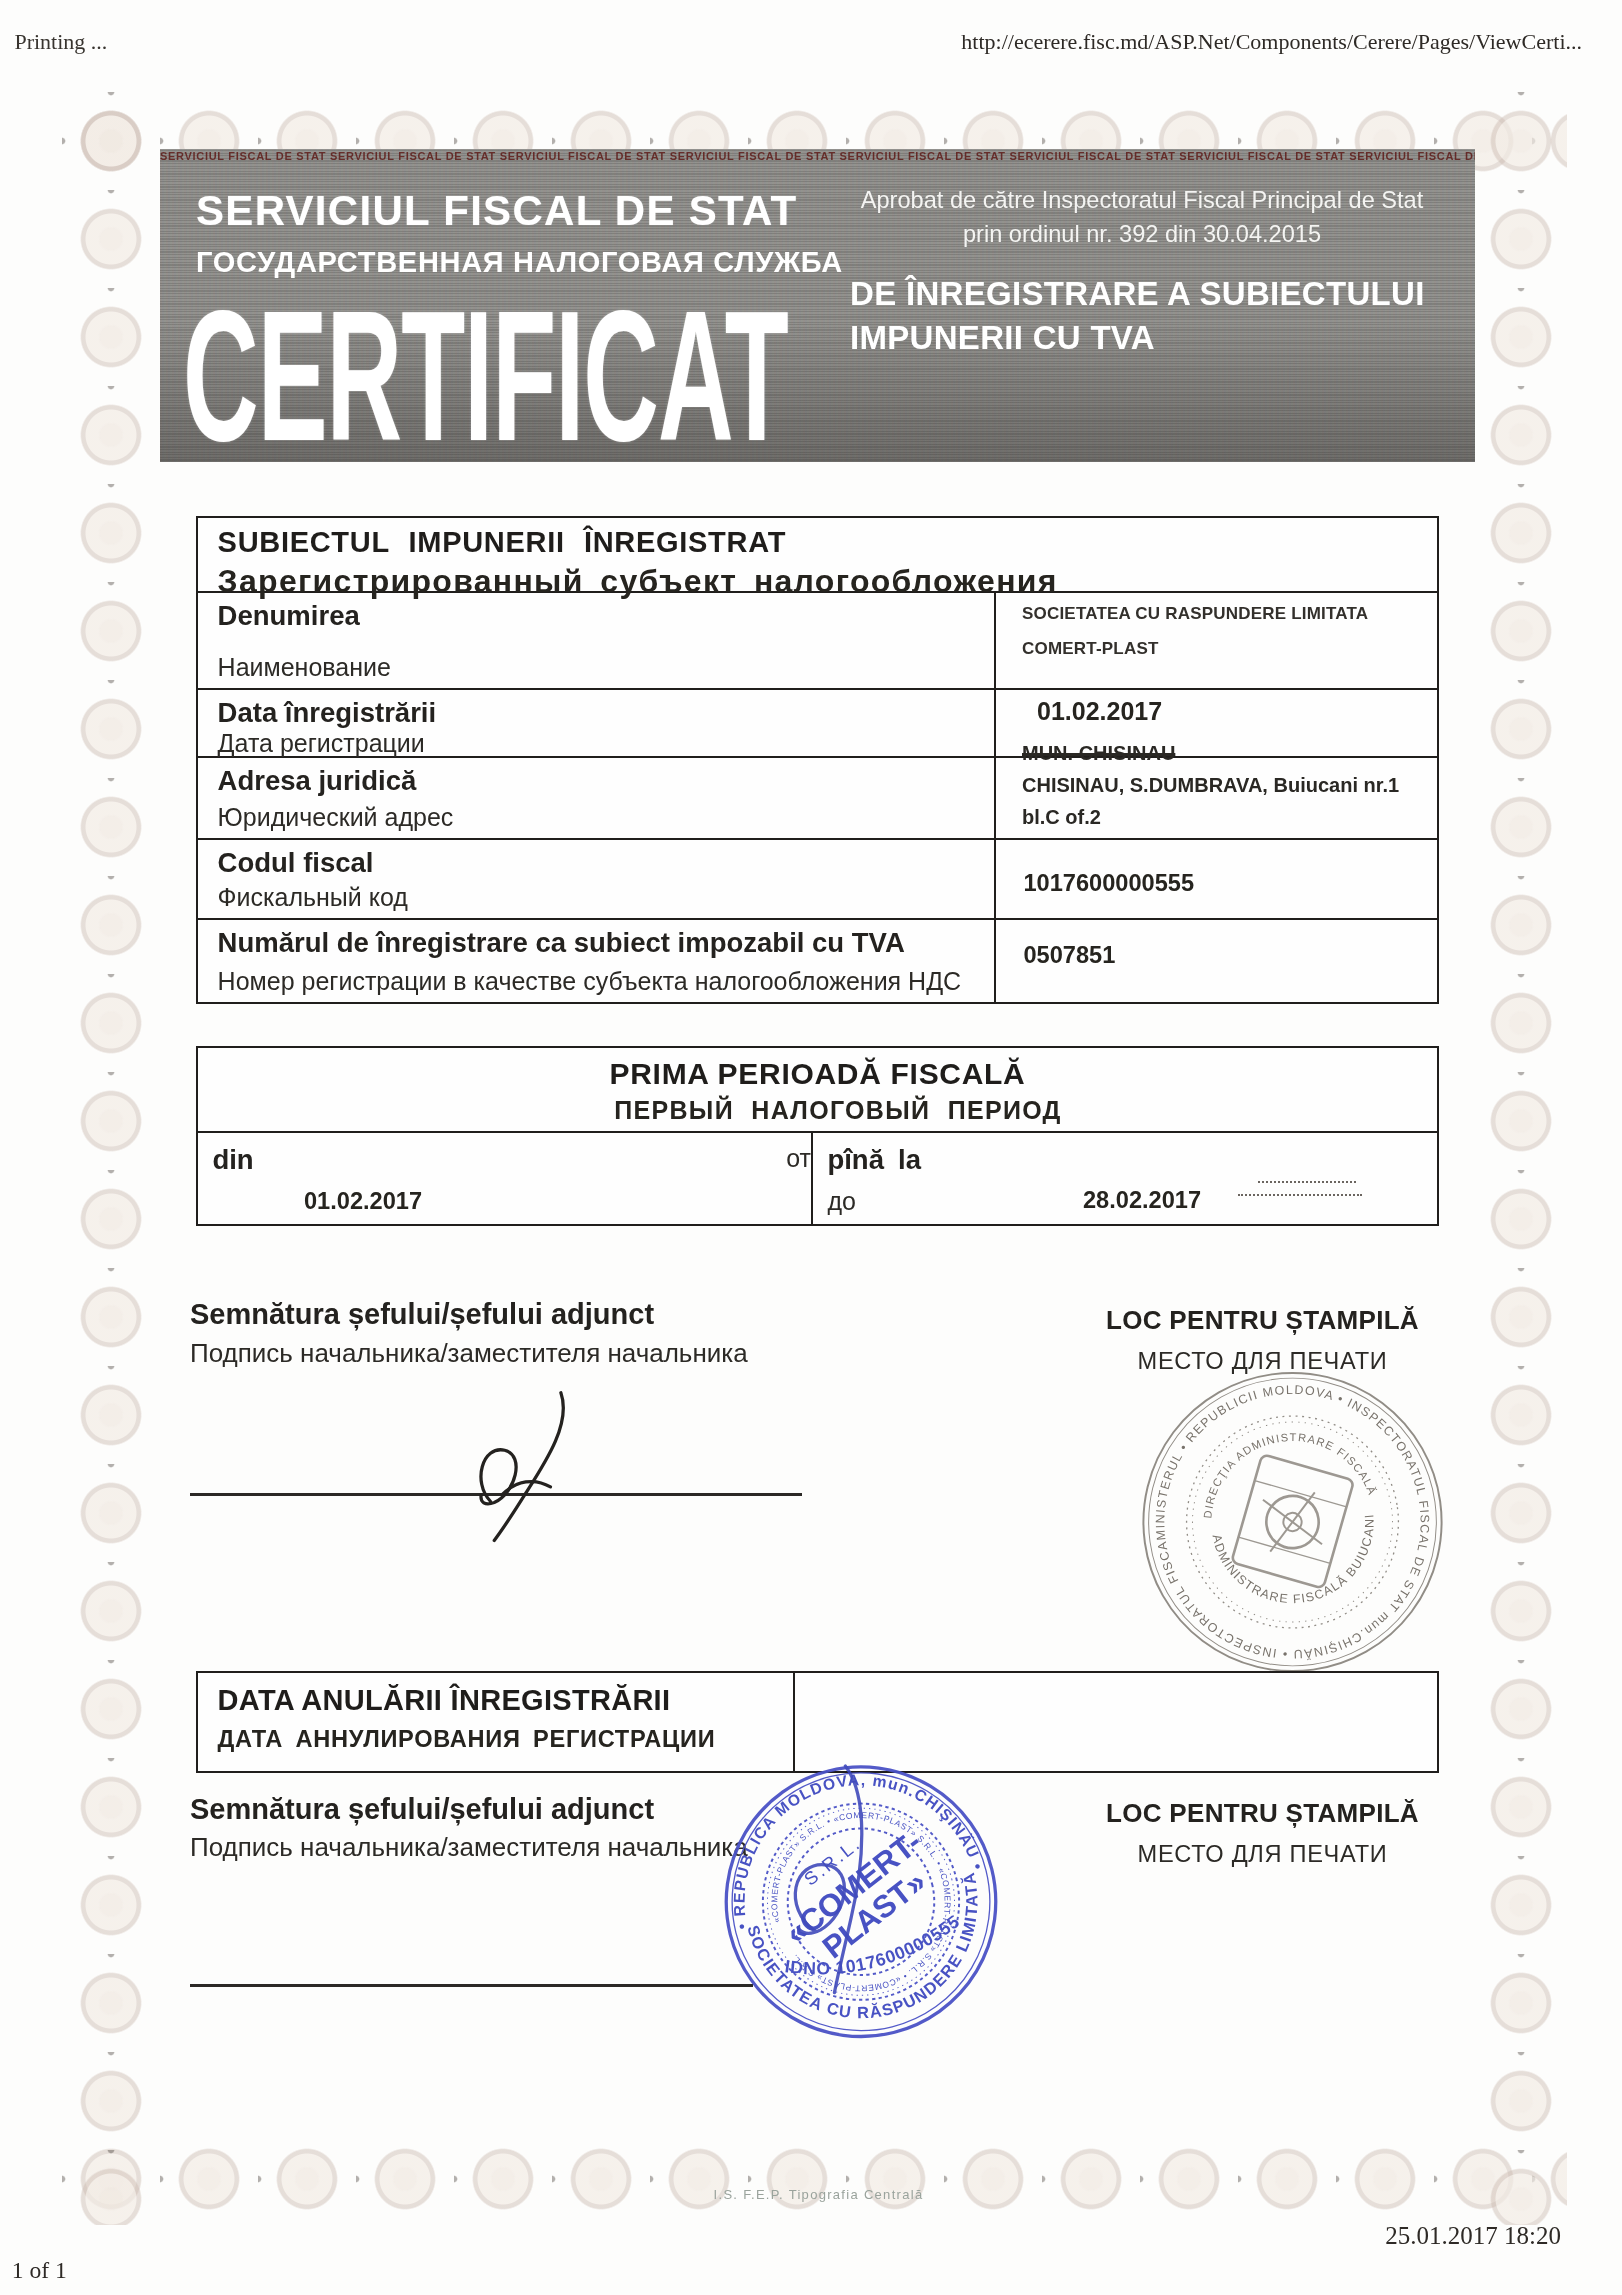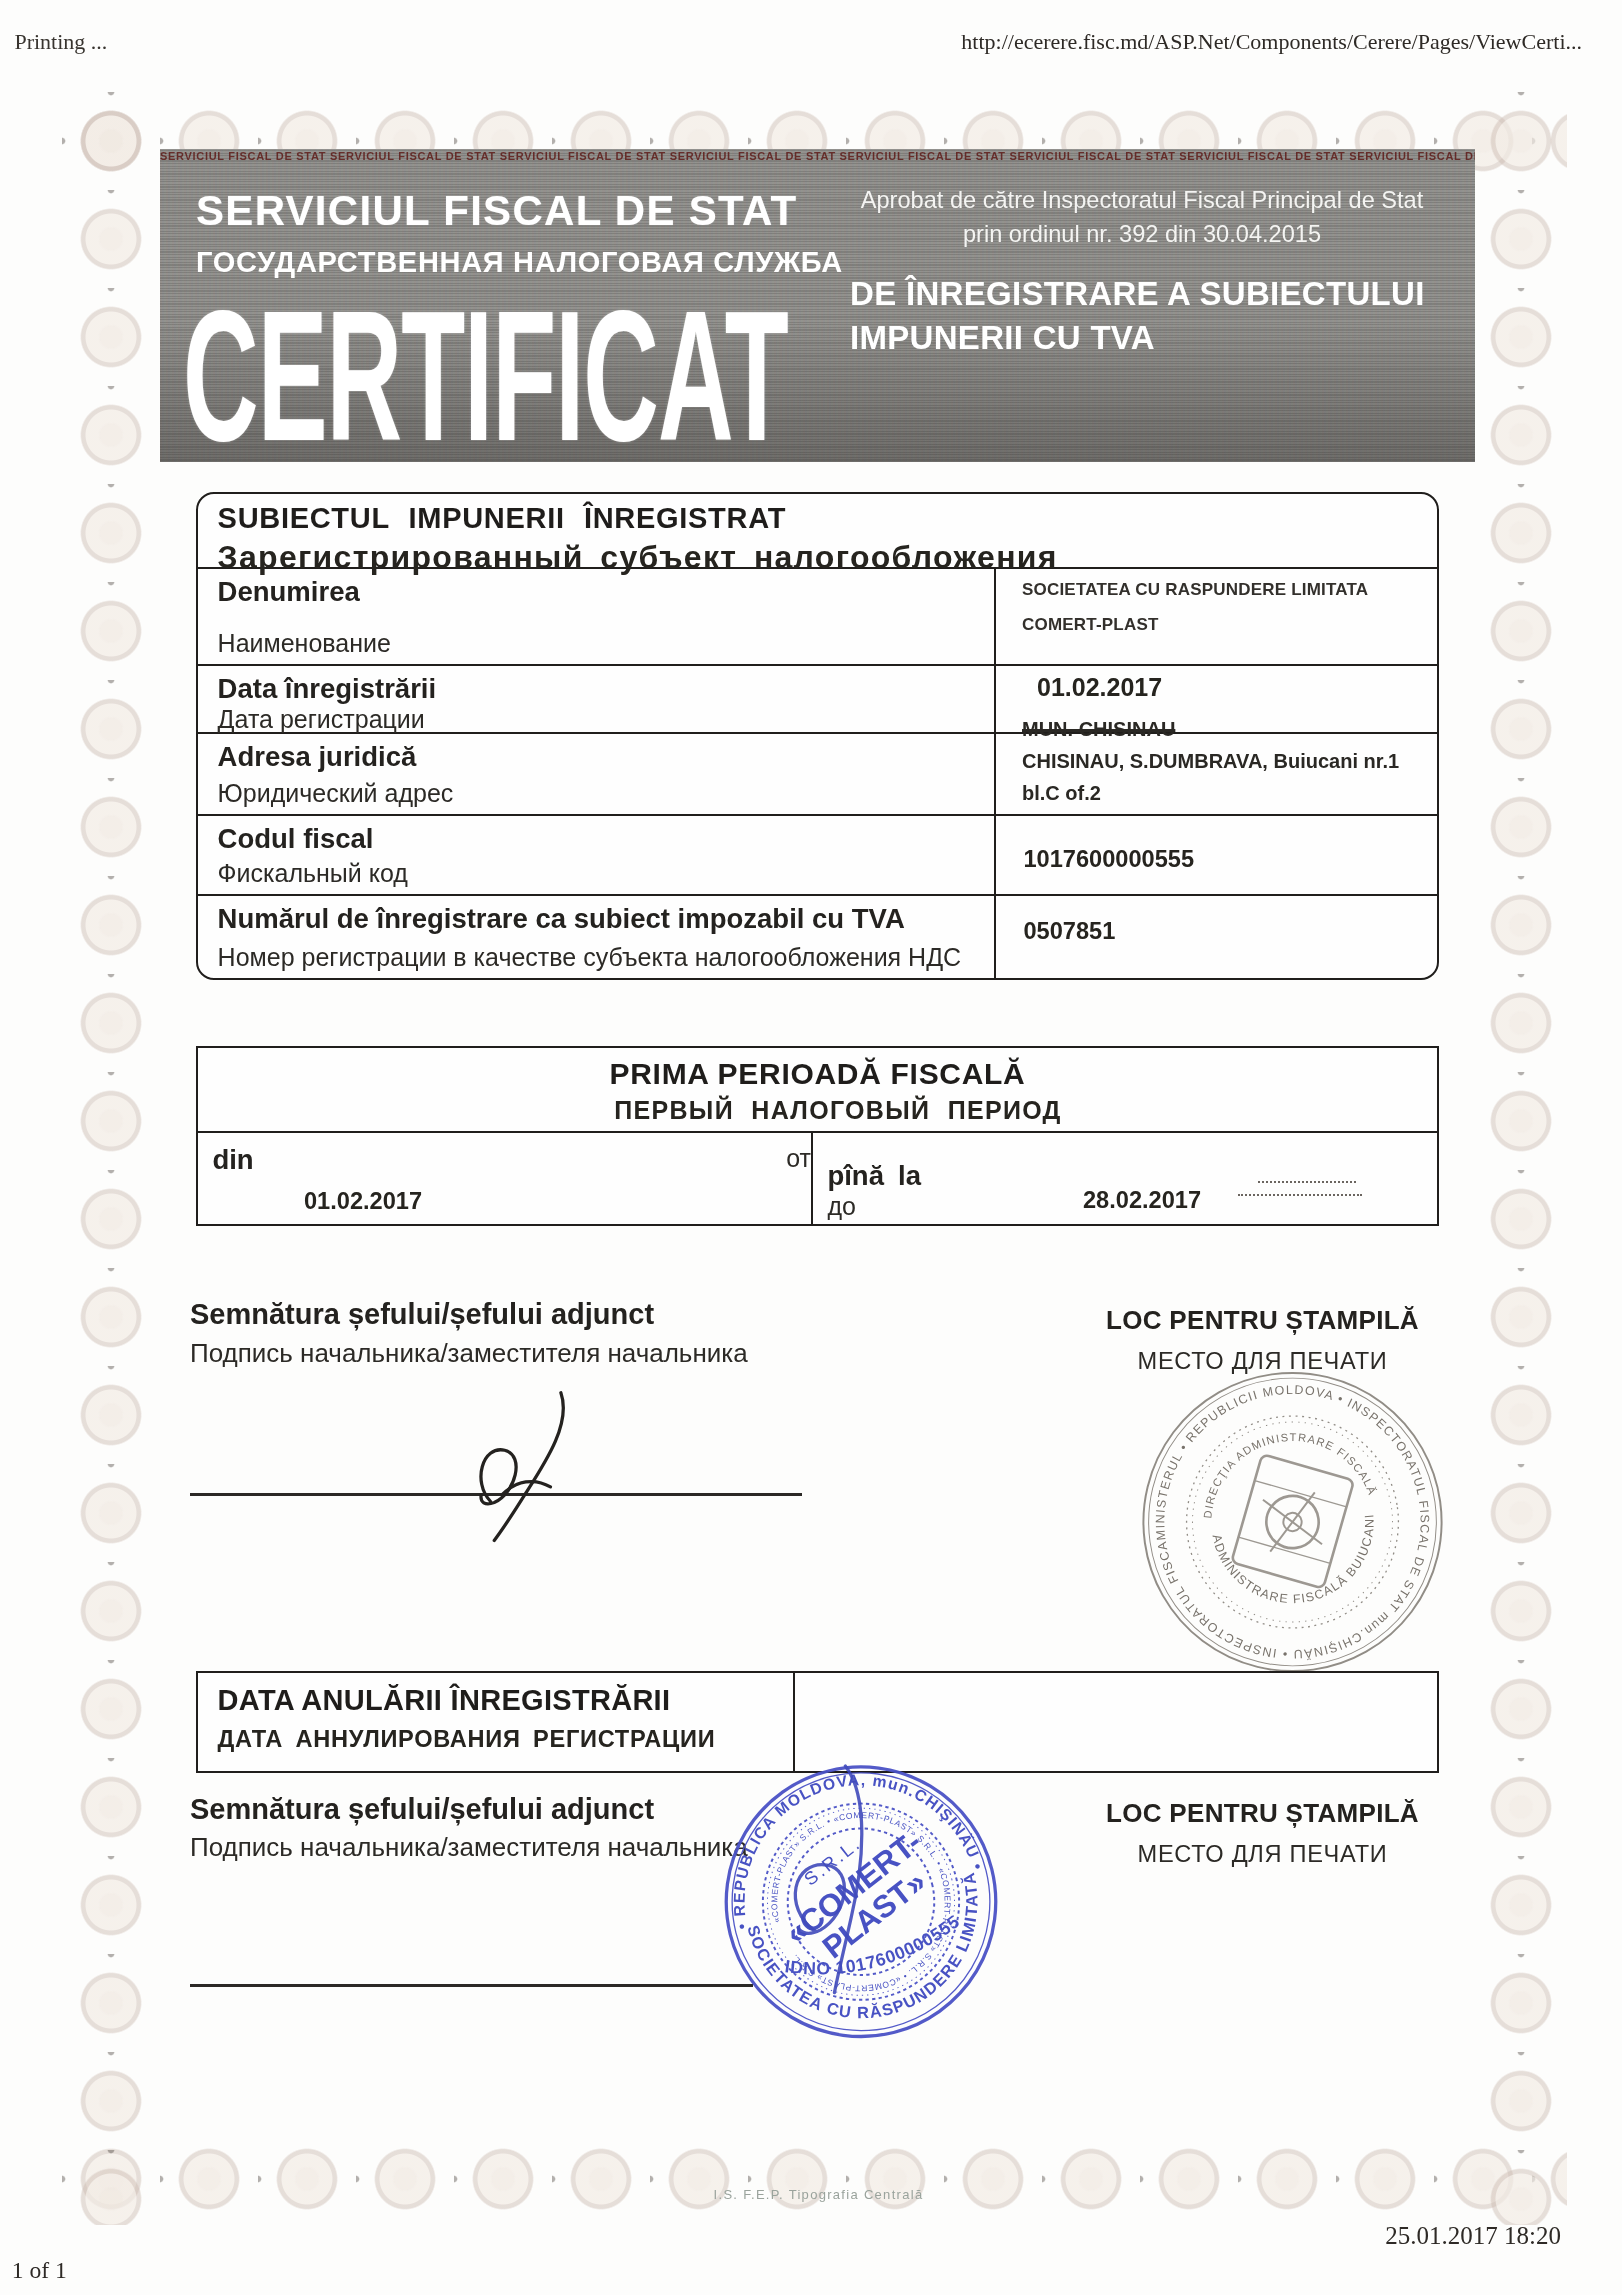--- a/index.html
+++ b/index.html
@@ -149,21 +149,21 @@
     <div class="banner-approval">
       <div>Aprobat de către Inspectoratul Fiscal Principal de Stat</div>
       <div>prin ordinul nr. 392 din 30.04.2015</div>
     </div>
     <div class="banner-subtitle">
       <div>DE ÎNREGISTRARE A SUBIECTULUI</div>
       <div>IMPUNERII CU TVA</div>
     </div>
   </div>
 
-  <div class="tbl" style="top:492px;border-radius:18px;">
+  <div class="tbl" style="top:516px;">
     <div class="t-head" style="height:73px;">
       <div class="h-ro">SUBIECTUL IMPUNERII ÎNREGISTRAT</div>
       <div class="h-ru">Зарегистрированный субъект налогообложения</div>
     </div>
     <div class="trow r1">
       <div class="lc">
         <div class="lbl-ro">Denumirea</div>
         <div class="lbl-ru">Наименование</div>
       </div>
       <div class="vc">
@@ -216,21 +216,21 @@
       <div class="h-ro">PRIMA PERIOADĂ FISCALĂ</div>
       <div class="h-ru">ПЕРВЫЙ НАЛОГОВЫЙ ПЕРИОД</div>
     </div>
     <div class="p-body">
       <div class="p-left">
         <div class="lbl-ro">din</div>
         <div class="lbl-ru">от</div>
         <div class="p-val-from">01.02.2017</div>
       </div>
       <div class="p-right">
-        <div class="lbl-ro" style="word-spacing:6.5px;margin-top:16px;">pînă la</div>
+        <div class="lbl-ro" style="word-spacing:6.5px;">pînă la</div>
         <div class="lbl-ru">до</div>
         <div class="p-val-to">28.02.2017</div>
         <div class="p-dots">
             <i></i>
             <i></i>
           </div>
       </div>
     </div>
   </div>
 

